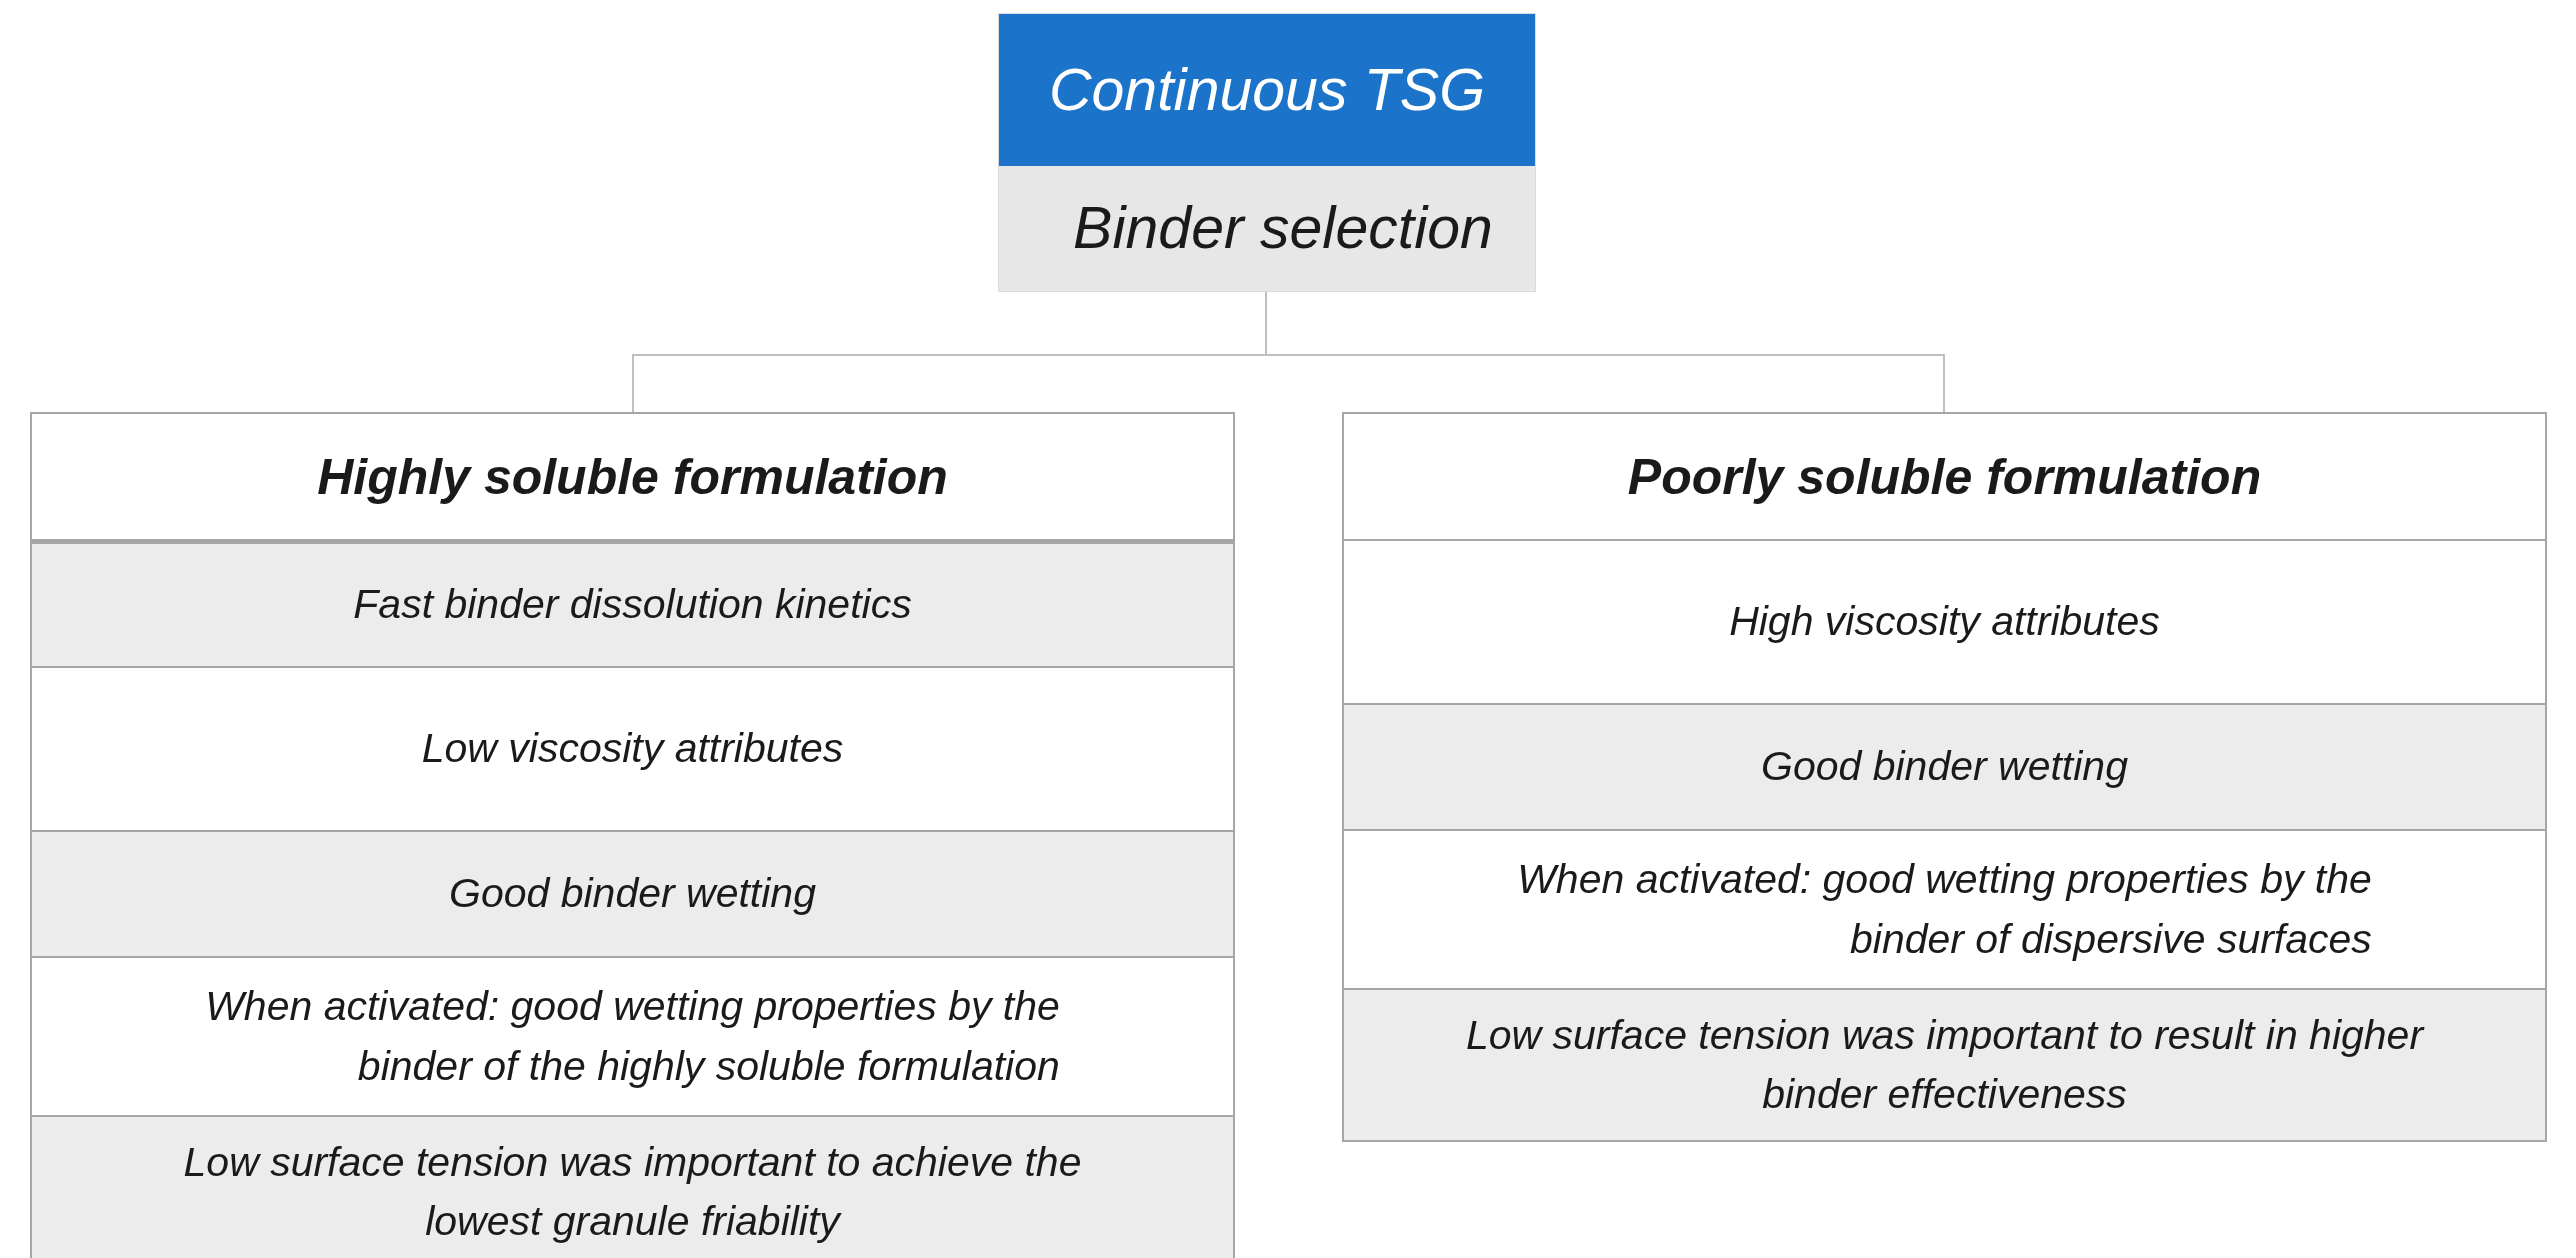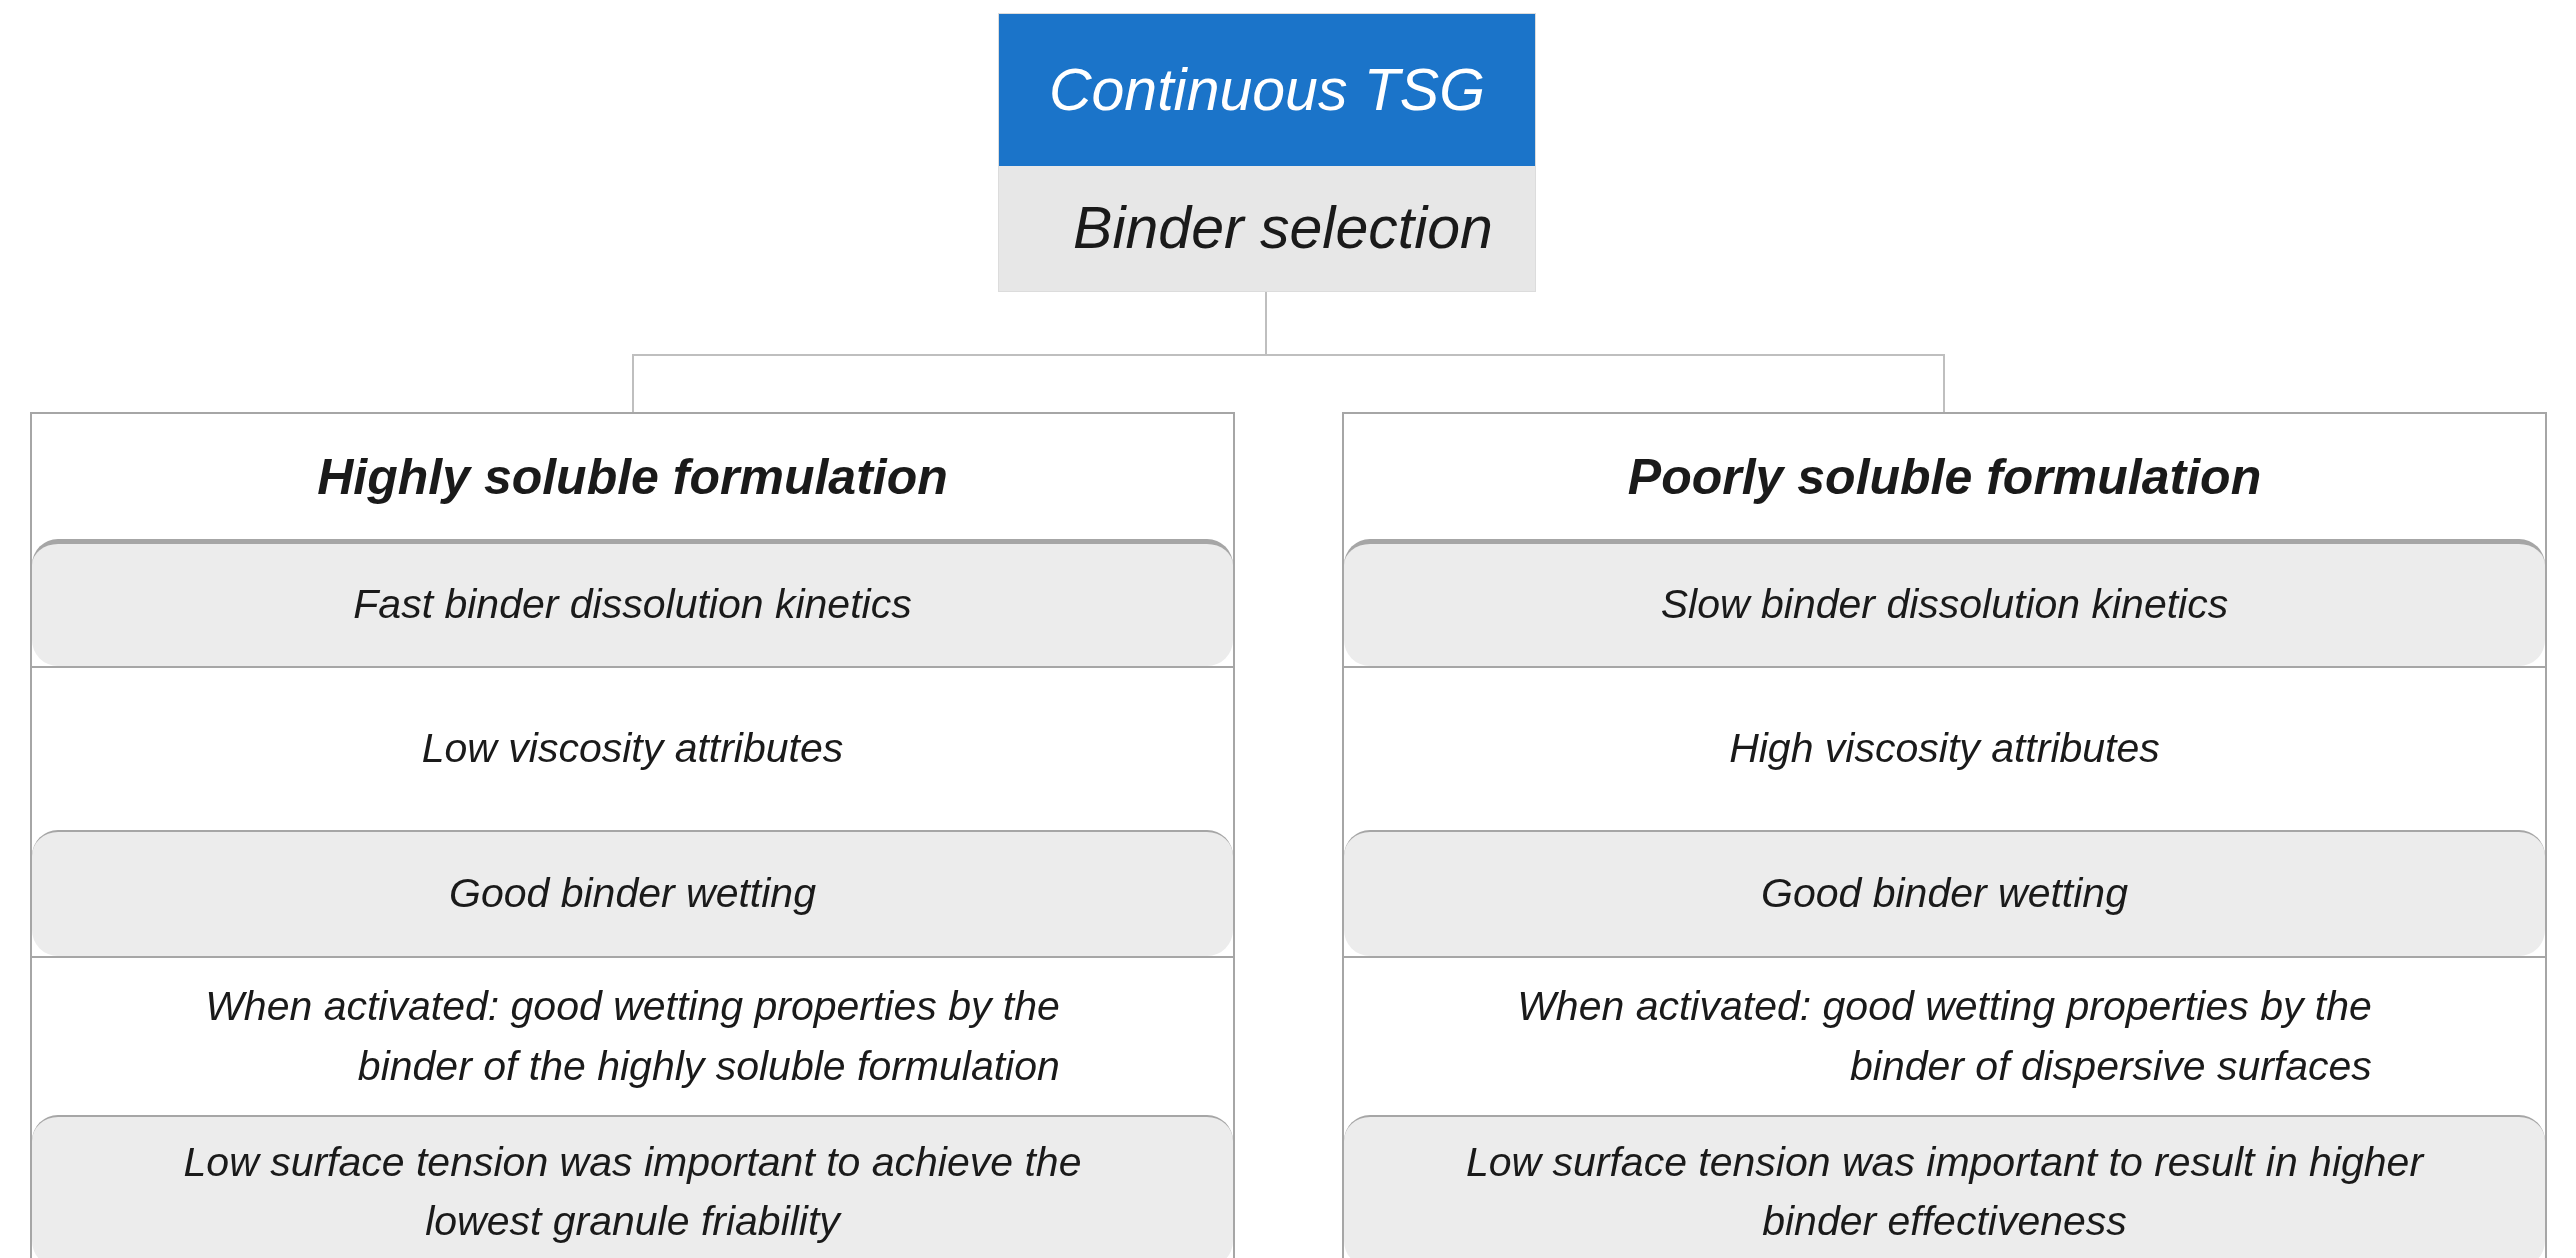--- a/index.html
+++ b/index.html
@@ -85,21 +85,21 @@
     display: flex;
     align-items: center;
     justify-content: center;
     text-align: center;
     white-space: pre-line;
     color: var(--text-dark);
     font-size: 41px;
     line-height: 1.45;
     padding: 0 28px;
   }
-  .row.gray  { background: var(--row-gray-bg); border-radius: 26px; }
+  .row.gray  { background: var(--row-gray-bg); }
   .row.white { background: var(--row-white-bg); }
 
   .row.r1 { height: 127px; border-top: 5.7px solid var(--border-gray); }
   .row.r2 { height: 164px; border-top: 2.8px solid var(--border-gray); }
   .row.r3 { height: 126px; border-top: 2.8px solid var(--border-gray); }
   .row.r4 { height: 159px; border-top: 2.8px solid var(--border-gray); text-align: right; }
   .row.r5 { height: 152px; border-top: 2.8px solid var(--border-gray); }
 </style>
 </head>
 <body>
@@ -122,21 +122,20 @@
     <div class="row white r2">Low viscosity attributes</div>
     <div class="row gray  r3">Good binder wetting</div>
     <div class="row white r4">When activated: good wetting properties by the
 binder of the highly soluble formulation</div>
     <div class="row gray  r5">Low surface tension was important to achieve the
 lowest granule friability</div>
   </div>
 
   <div class="col-box right">
     <div class="col-header">Poorly soluble formulation</div>
-    <div class="row gray  r1">Slow binder dissolution kinetics</div>
     <div class="row white r2">High viscosity attributes</div>
     <div class="row gray  r3">Good binder wetting</div>
     <div class="row white r4">When activated: good wetting properties by the
 binder of dispersive surfaces</div>
     <div class="row gray  r5">Low surface tension was important to result in higher
 binder effectiveness</div>
   </div>
 
 </div>
 

